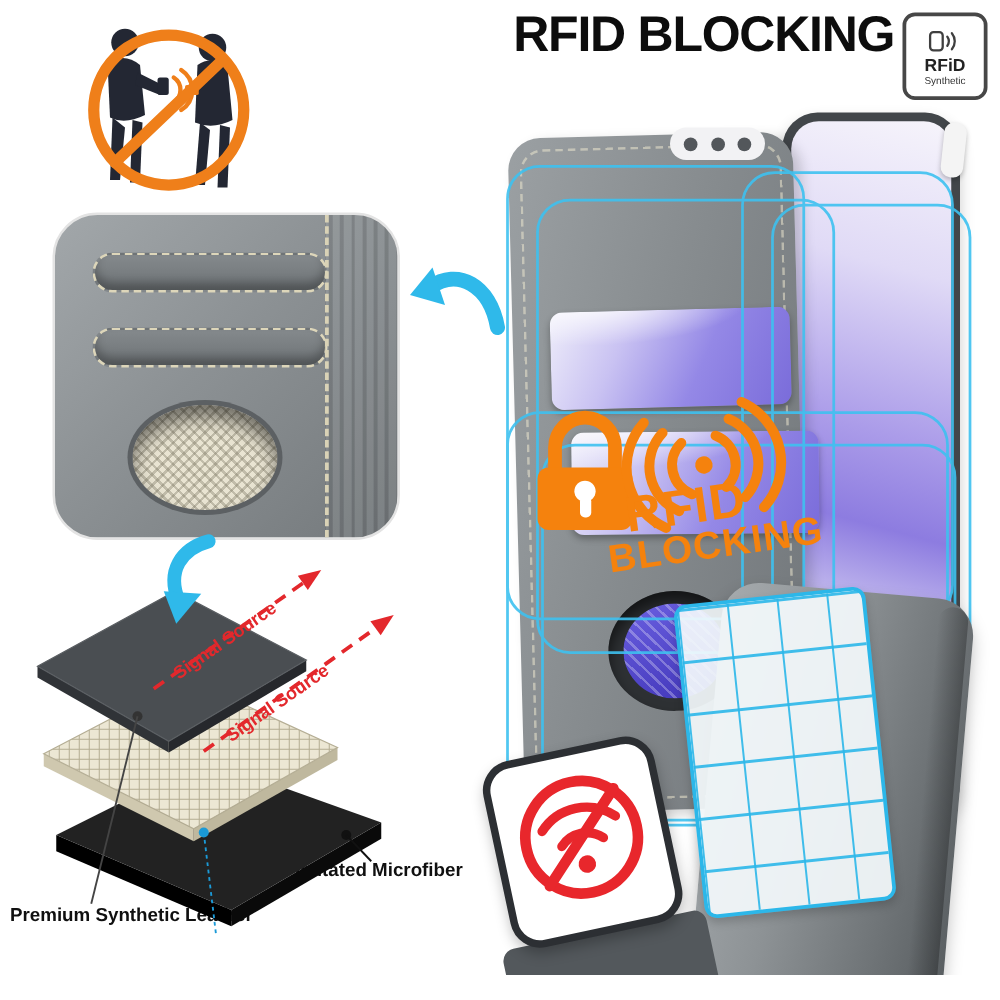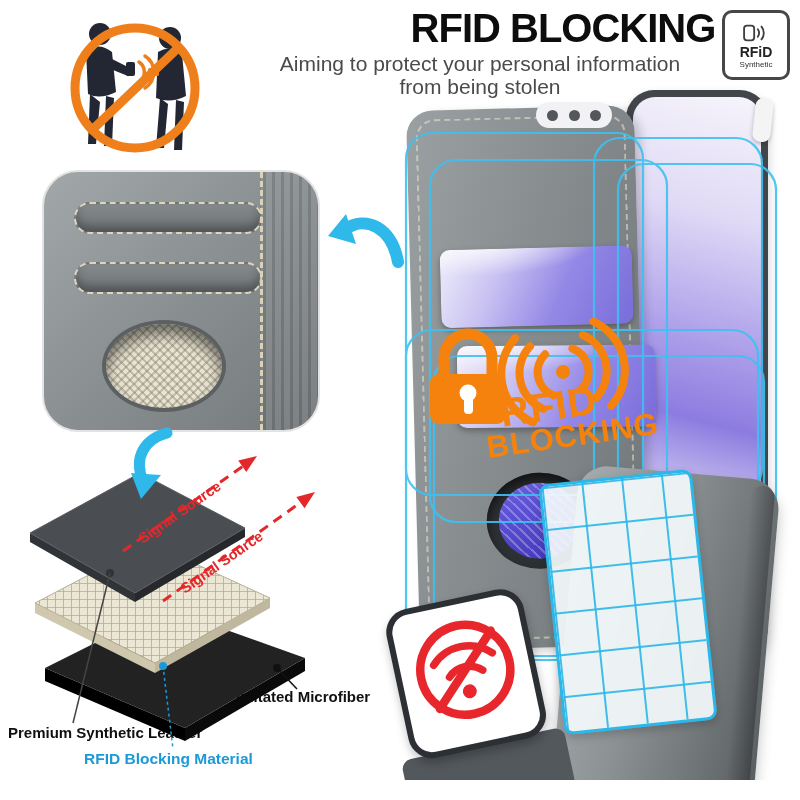--- a/index.html
+++ b/index.html
@@ -67,24 +67,20 @@
   .scanphone{position:absolute;left:12px;top:0;width:140px;height:152px;background:#fff;border:6px solid #2c2f33;border-radius:24px;z-index:2;box-shadow:0 5px 10px rgba(0,0,0,.25)}
 
   .noskim{left:42px;top:6px}
 </style>
 </head>
 <body>
 
 <div class="canvas">
 
   <div class="abs title">RFID BLOCKING</div>
-  <div class="abs subtitle">
-    <div>Aiming to protect your personal information</div>
-    <div>from being stolen</div>
-  </div>
 
   <div class="abs badge">
     <svg width="30" height="22" viewBox="0 0 30 24">
       <rect x="2" y="4" width="11" height="16" rx="3" fill="none" stroke="#3f3f3f" stroke-width="2"></rect>
       <path d="M17 8 a 7 7 0 0 1 0 8 M 21 5 a 11 11 0 0 1 0 14" fill="none" stroke="#3f3f3f" stroke-width="2" stroke-linecap="round"></path>
     </svg>
     <div class="badge-title">RFiD</div>
     <div class="badge-sub">Synthetic</div>
   </div>
 
@@ -202,21 +198,20 @@
 
     <circle cx="95" cy="150" r="4" fill="#333"></circle>
     <line x1="95" y1="150" x2="58" y2="300" stroke="#444" stroke-width="1.5"></line>
     <circle cx="262" cy="245" r="4" fill="#111"></circle>
     <line x1="262" y1="245" x2="282" y2="266" stroke="#111" stroke-width="1.5"></line>
     <circle cx="148" cy="243" r="4" fill="#1b9ad7"></circle>
     <line x1="148" y1="243" x2="158" y2="326" stroke="#1b9ad7" stroke-width="1.5" stroke-dasharray="3 3"></line>
   </svg>
   <div class="abs lbl lbl-leather">Premium Synthetic Leather</div>
   <div class="abs lbl lbl-micro">Imitated Microfiber</div>
-  <div class="abs lbl lbl-rfid">RFID Blocking Material</div>
 
   <div class="abs closedcase">
     <div class="ccbody">
       <div class="ccspine"></div>
     </div>
     <div class="ccmesh"></div>
   </div>
 
   <div class="abs scanner">
     <div class="scan-rot">

